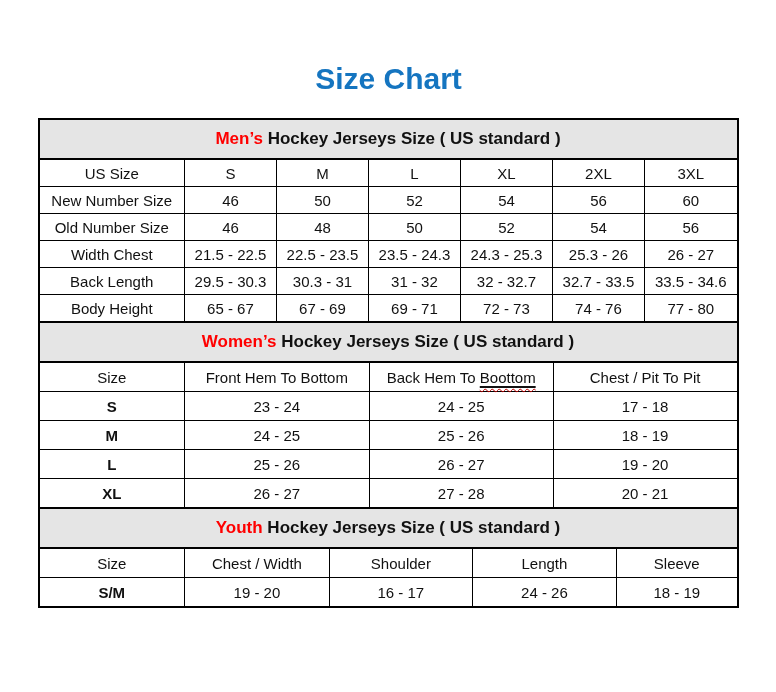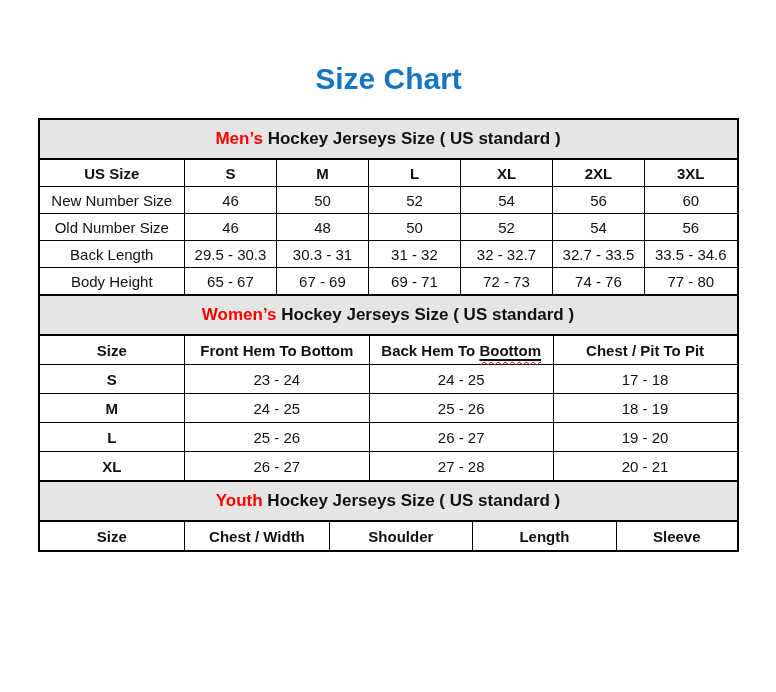--- a/index.html
+++ b/index.html
@@ -42,21 +42,21 @@
     border-style: hidden;
     table-layout: fixed;
   }
   th, td {
     border: 1.5px solid #000000;
     text-align: center;
     vertical-align: middle;
     padding: 0;
     font-size: 15px;
   }
-  th { font-weight: 700; }
+  th { font-weight: 400; }
   td { font-weight: 400; }
   td.lb { font-weight: 700; }
   .mens th, .mens td { height: 26px; }
   .womens th, .womens td { height: 28px; }
   .youth th, .youth td { height: 28px; }
   .wavy {
     text-decoration: underline wavy #C00000;
     text-decoration-thickness: 1px;
     text-underline-offset: 5px;
   }
@@ -109,20 +109,29 @@
         <tr>
           <td>Old Number Size</td>
           <td>46</td>
           <td>48</td>
           <td>50</td>
           <td>52</td>
           <td>54</td>
           <td>56</td>
         </tr>
         <tr>
+          <td>Width Chest</td>
+          <td>21.5 - 22.5</td>
+          <td>22.5 - 23.5</td>
+          <td>23.5 - 24.3</td>
+          <td>24.3 - 25.3</td>
+          <td>25.3 - 26</td>
+          <td>26 - 27</td>
+        </tr>
+        <tr>
           <td>Back Length</td>
           <td>29.5 - 30.3</td>
           <td>30.3 - 31</td>
           <td>31 - 32</td>
           <td>32 - 32.7</td>
           <td>32.7 - 33.5</td>
           <td>33.5 - 34.6</td>
         </tr>
         <tr>
           <td>Body Height</td>
@@ -190,17 +199,24 @@
           <col style="width:17.2%">
       </colgroup>
       <tbody>
         <tr>
           <th>Size</th>
           <th>Chest / Width</th>
           <th>Shoulder</th>
           <th>Length</th>
           <th>Sleeve</th>
         </tr>
+        <tr>
+          <td class="lb">S/M</td>
+          <td>19 - 20</td>
+          <td>16 - 17</td>
+          <td>24 - 26</td>
+          <td>18 - 19</td>
+        </tr>
       </tbody>
     </table>
 
   </div>
 </div>
 
 </body></html>

